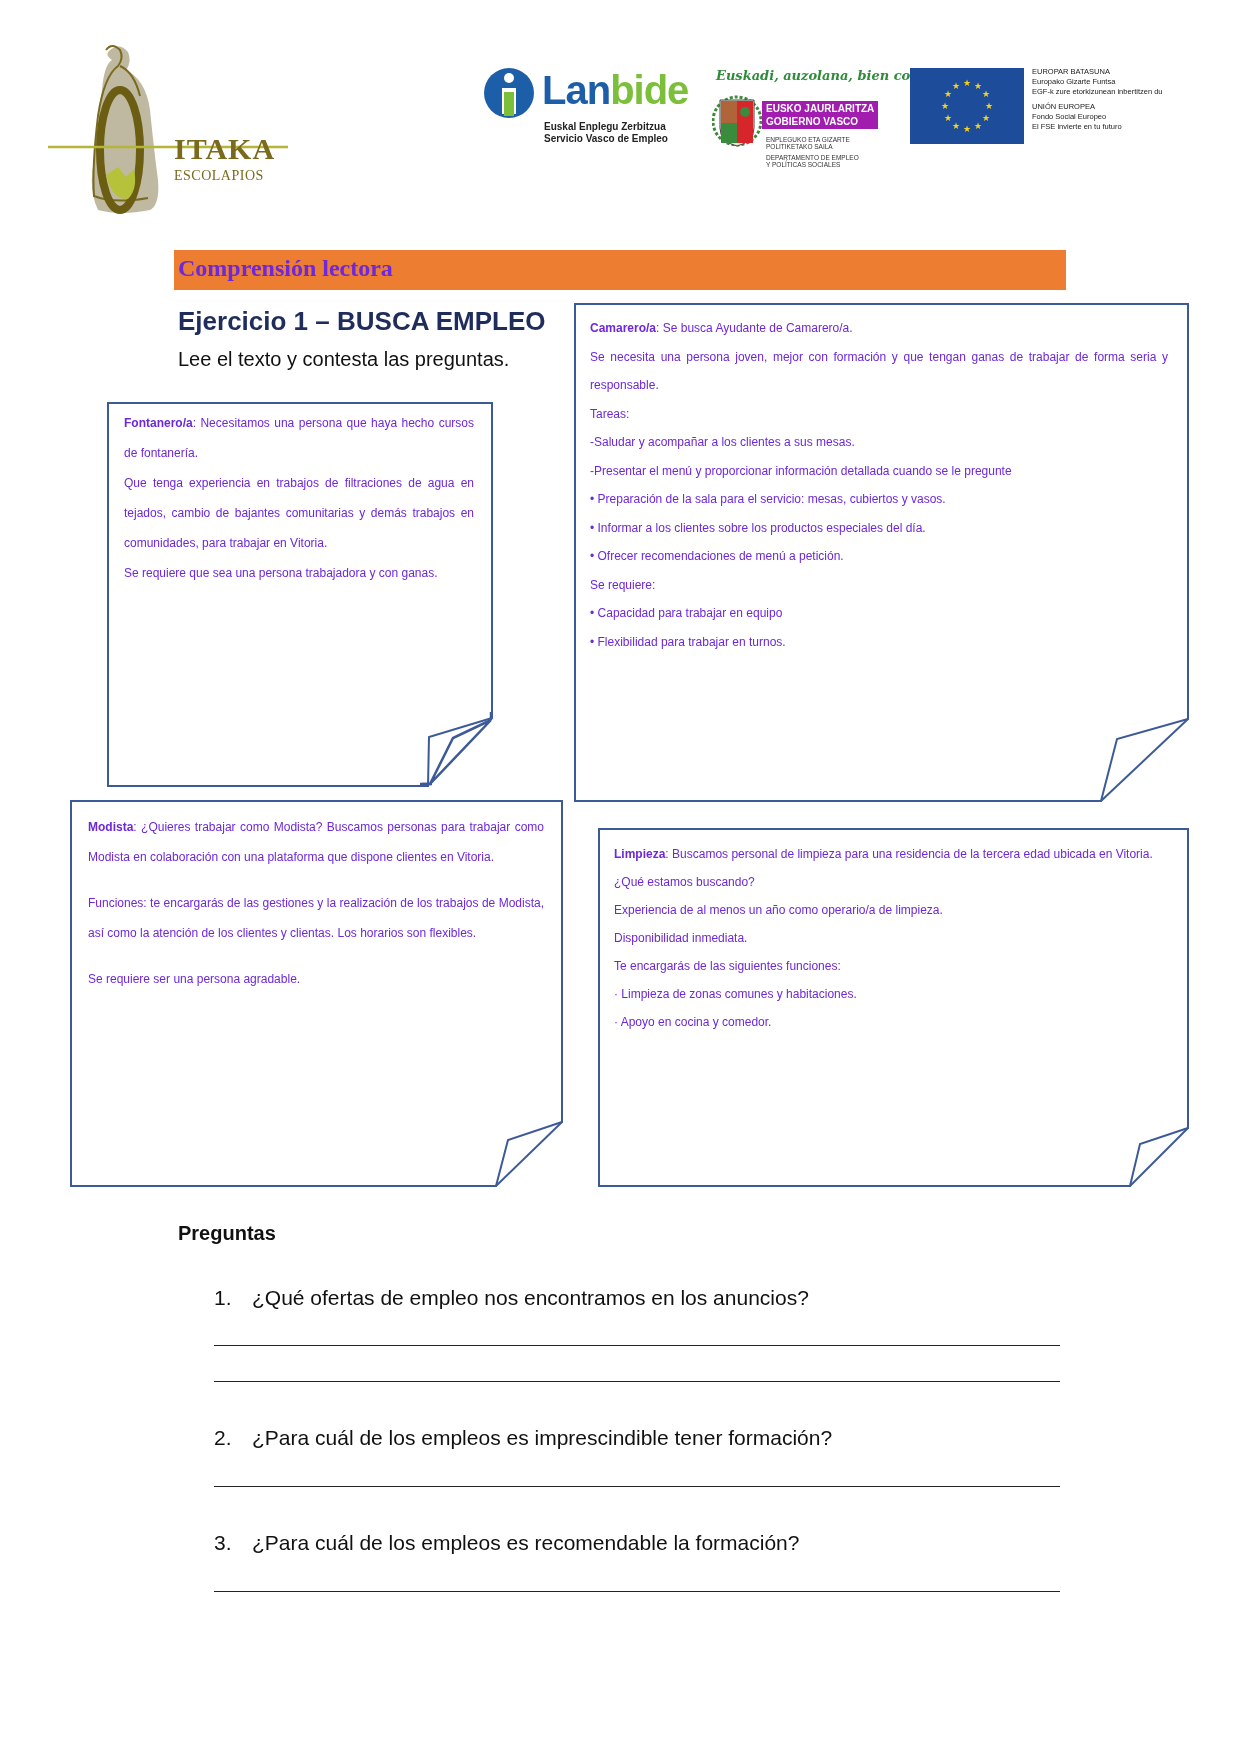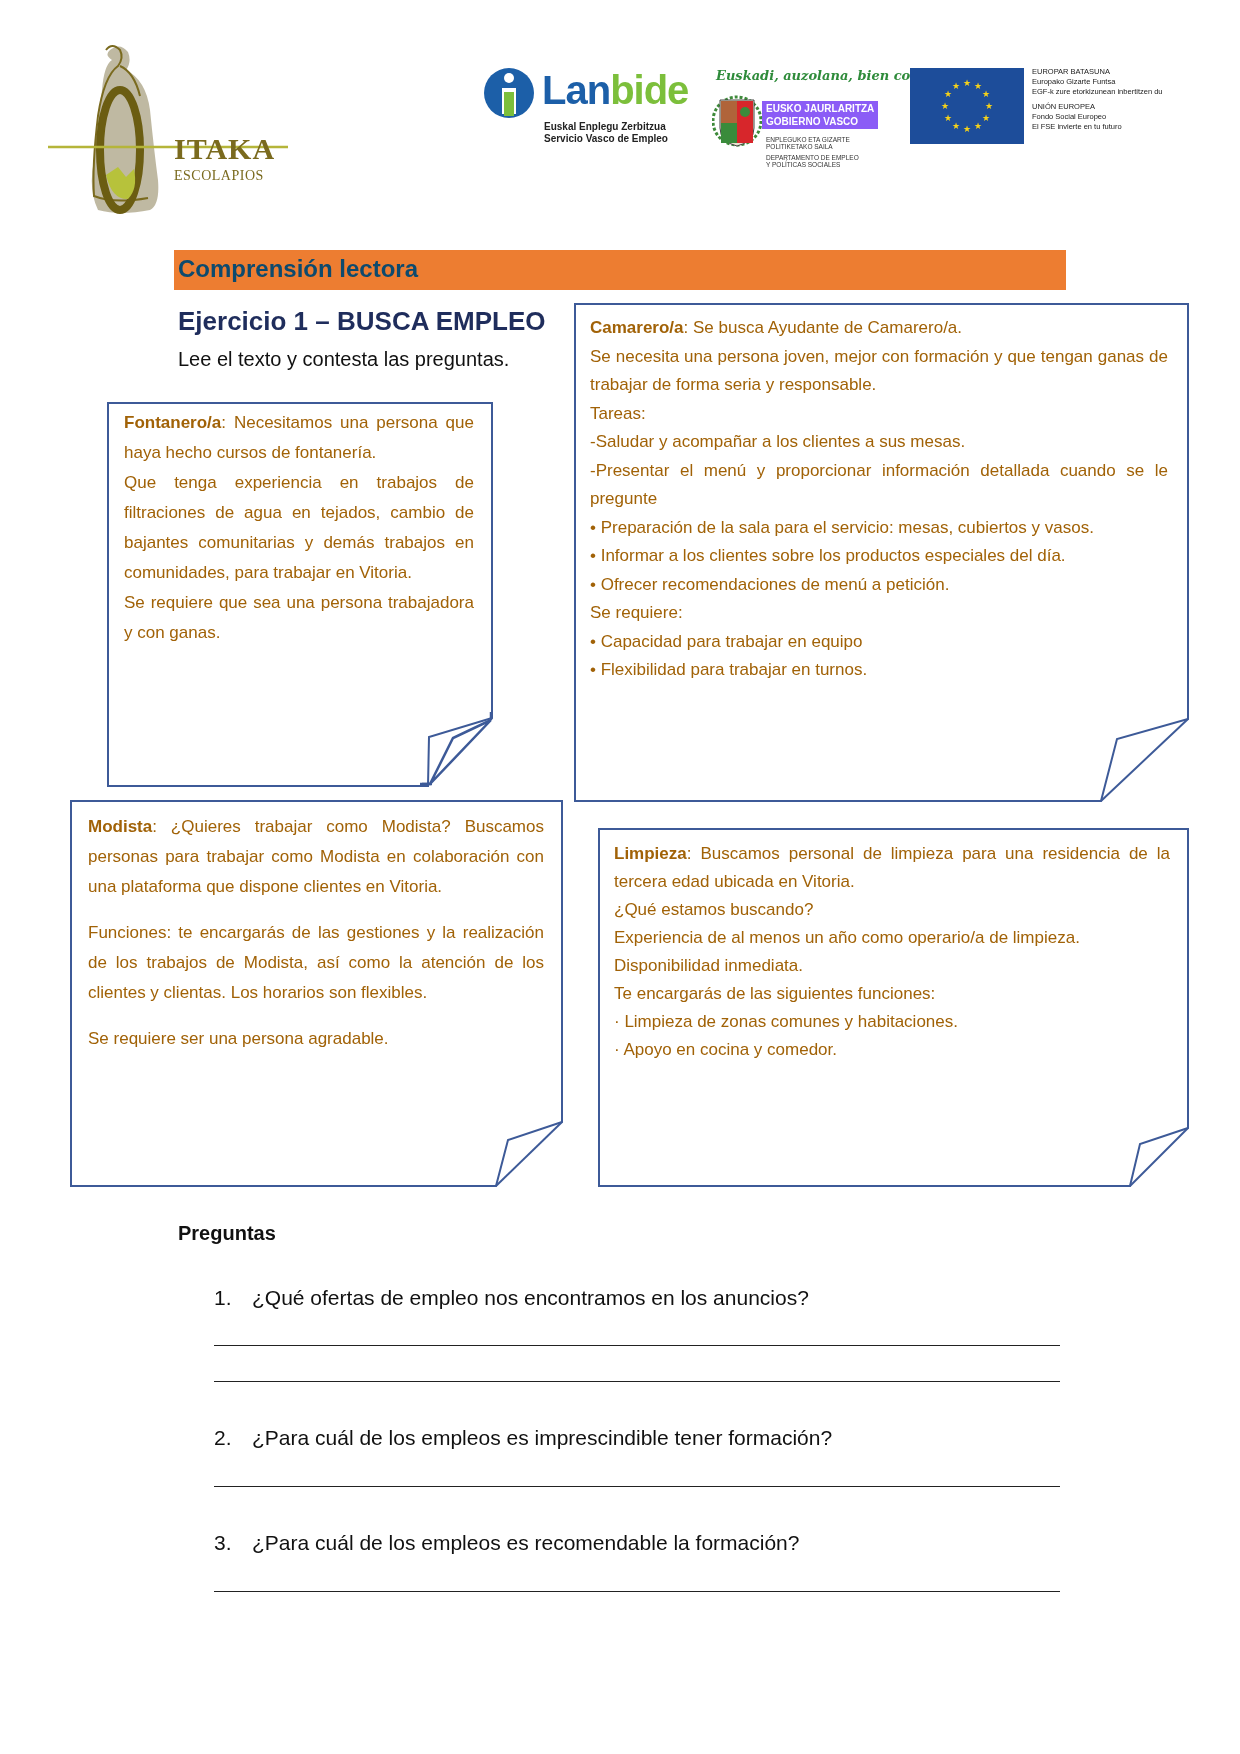--- a/index.html
+++ b/index.html
@@ -7,33 +7,33 @@
   .abs{position:absolute;}
   
   .itaka-logo{left:48px;top:40px;width:240px;height:175px;}
   .itaka-text{left:174px;top:132px;font-family:"Liberation Serif",serif;color:#7a6a1e;font-size:30px;letter-spacing:1px;font-weight:bold;}
   .itaka-sub{left:174px;top:168px;font-family:"Liberation Serif",serif;color:#7a6a1e;font-size:14px;letter-spacing:0.5px;}
   .lanbide-word{left:542px;top:68px;font-size:40px;font-weight:bold;color:#1c5fa8;letter-spacing:-1px;}
   .lanbide-word .green{color:#7cbf3b;}
   .lanbide-sub{left:544px;top:121px;font-size:10px;font-weight:bold;color:#222;line-height:12px;}
   .euskadi-slogan{left:716px;top:68px;font-family:"DejaVu Serif",serif;font-style:italic;font-weight:bold;color:#2e8b3a;font-size:13px;}
   .gv-shield{left:712px;top:94px;width:50px;height:54px;}
-  .gv-band{left:762px;top:101px;width:116px;height:28px;background:#8b5cf6;color:#fff;font-size:10px;font-weight:bold;line-height:13px;padding:1px 0 0 4px;box-sizing:border-box;}
+  .gv-band{left:762px;top:101px;width:116px;height:28px;background:#a21caf;color:#fff;font-size:10px;font-weight:bold;line-height:13px;padding:1px 0 0 4px;box-sizing:border-box;}
   .gv-dept{left:766px;top:136px;font-size:6.5px;color:#333;line-height:7px;}
   .eu-flag{left:910px;top:68px;width:114px;height:76px;background:#1d4d9a;}
   .eu-text{left:1032px;top:67px;font-size:7.5px;color:#222;line-height:10px;}
   .eu-text .b{font-weight:normal;}
   
   .section-bar{left:174px;top:250px;width:892px;height:40px;background:#ed7d31;}
-  .section-title{left:178px;top:255px;font-size:24px;font-weight:bold;color:#0c4a6e;font-family:Liberation Sans, sans-serif;}
+  .section-title{left:178px;top:255px;font-size:24px;font-weight:bold;color:#6d28d9;font-family:Liberation Serif, serif;}
   .ex-title{left:178px;top:306px;font-size:26px;font-weight:bold;color:#1f2d5c;}
   .ex-instr{left:178px;top:348px;font-size:20px;color:#111;}
   
   .box{position:absolute;border:2px solid #3d5a98;background:#fff;box-sizing:border-box;}
-  .box-text{position:absolute;font-size:17px;line-height:30px;text-align:justify;color:#a16207;}
+  .box-text{position:absolute;font-size:12px;line-height:30px;text-align:justify;color:#6d28d9;}
   .box-text p{margin:0;}
   .box-text .gap{margin-top:16px;}
   .corner{position:absolute;}
   
   .preg-title{left:178px;top:1222px;font-size:20px;font-weight:bold;}
   .q{position:absolute;left:214px;font-size:21px;color:#111;}
   .q .num{display:inline-block;width:38px;}
   .ans-line{position:absolute;left:214px;width:846px;height:0;border-top:1.6px solid #222;}
 </style>
 </head>

